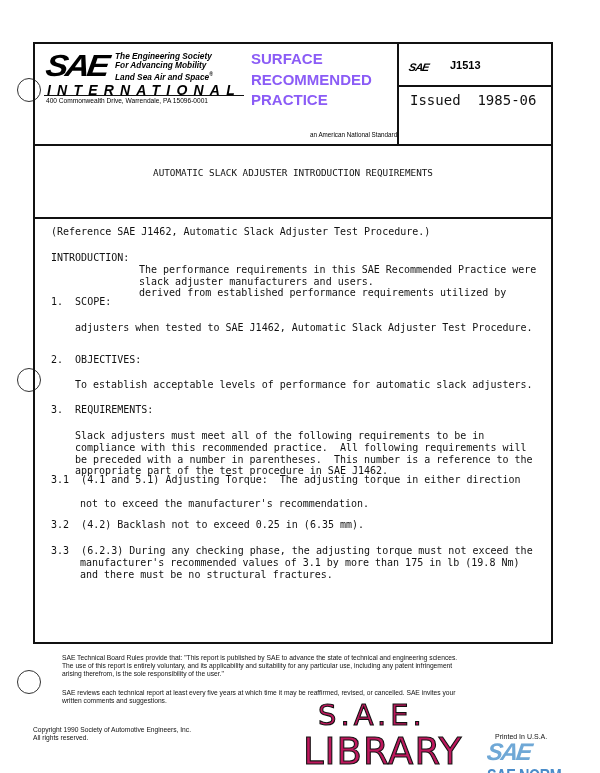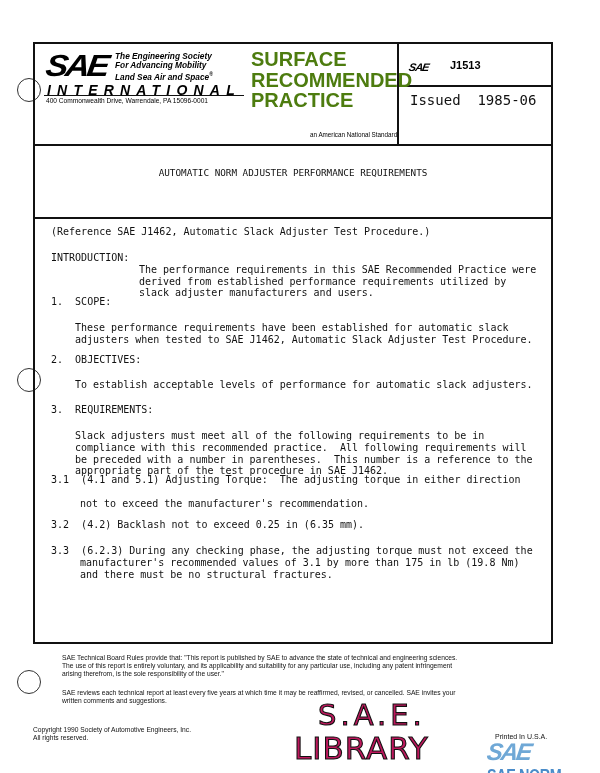--- a/index.html
+++ b/index.html
@@ -11,21 +11,21 @@
 
   .hole { position:absolute; width:24px; height:24px; border:1.2px solid #333; border-radius:50%; background:#fff; box-sizing:border-box; }
 
   .sae-logo { left:46px; top:50px; font-family:"Liberation Sans", sans-serif; font-weight:900; font-style:italic; font-size:34px; letter-spacing:-3px; color:#000; line-height:30px; transform:skewX(-8deg) scaleY(0.9); }
   .society { left:115px; top:52px; font-family:"Liberation Sans", sans-serif; font-style:italic; font-weight:bold; font-size:8.3px; line-height:9px; color:#000; }
   .society div { white-space:nowrap; }
   .intl { left:47px; top:82px; font-family:"Liberation Sans", sans-serif; font-style:italic; font-weight:bold; font-size:14px; letter-spacing:6.2px; color:#000;text-align:right; }
   .intl-rule { left:44px; top:95px; width:200px; height:1px; background:#111; }
   .address { left:46px; top:97px; font-family:"Liberation Sans", sans-serif; font-size:6.6px; color:#000; white-space:nowrap; }
 
-  .svrp { left:251px; top:49px; font-family:"Liberation Sans", sans-serif; font-weight:bold; font-size:20px; line-height:20.5px; color:#4d7c0f; }
+  .svrp { left:251px; top:49px; font-family:"Liberation Sans", sans-serif; font-weight:bold; font-size:15px; line-height:20.5px; color:#8b5cf6; }
   .svrp div { white-space:nowrap; }
   .ans { left:310px; top:131px; font-family:"Liberation Sans", sans-serif; font-size:6.3px; color:#000; white-space:nowrap; }
 
   .sae-small { left:409px; top:61px; font-family:"Liberation Sans", sans-serif; font-weight:900; font-style:italic; font-size:11px; letter-spacing:-1px; color:#000; transform:skewX(-10deg); }
   .docnum { left:450px; top:59px; font-family:"Liberation Sans", sans-serif; font-weight:bold; font-size:11px; color:#000; }
   .issued { left:410px; top:92px; font-size:14px; color:#111; white-space:pre; }
 
   .doc-title { left:35px; width:516px; top:167px; text-align:center; font-size:9.3px; color:#111; white-space:pre; }
 
   .body-text { font-size:10px; line-height:11.8px; color:#111; white-space:pre; }
@@ -66,30 +66,30 @@
   <div>SURFACE</div>
   <div>RECOMMENDED</div>
   <div>PRACTICE</div>
 </div>
 <div class="abs ans">an American National Standard</div>
 
 <div class="abs sae-small">SAE</div>
 <div class="abs docnum">J1513</div>
 <div class="abs issued"><span>Issued</span>  <span>1985-06</span></div>
 
-<div class="abs doc-title">AUTOMATIC NORM ADJUSTER PERFORMANCE REQUIREMENTS</div>
+<div class="abs doc-title">AUTOMATIC SLACK ADJUSTER INTRODUCTION REQUIREMENTS</div>
 
 <div class="abs body-text" style="left:51px; top:226px;">(Reference SAE J1462, Automatic Slack Adjuster Test Procedure.)</div>
 
 <div class="abs body-text" style="left:51px; top:252px;"><span class="u">INTRODUCTION</span><span>:</span></div>
 <div class="abs body-text" style="left:139px; top:252px;">
-<div>The performance requirements in this SAE Recommended Practice were</div><div>derived from established performance requirements utilized by</div><div>slack adjuster manufacturers and users.</div></div>
+<div>The performance requirements in this SAE Recommended Practice were</div><div>slack adjuster manufacturers and users.</div><div>derived from established performance requirements utilized by</div></div>
 
 <div class="abs body-text" style="left:51px; top:296px;"><span>1.</span>  <span class="u">SCOPE</span>:</div>
-<div class="abs body-text" style="left:75px; top:322px;"><div>These performance requirements have been established for automatic slack</div><div>adjusters when tested to SAE J1462, Automatic Slack Adjuster Test Procedure.</div></div>
+<div class="abs body-text" style="left:75px; top:322px;"><div>adjusters when tested to SAE J1462, Automatic Slack Adjuster Test Procedure.</div></div>
 
 <div class="abs body-text" style="left:51px; top:354px;"><span>2.</span>  <span class="u">OBJECTIVES</span>:</div>
 <div class="abs body-text" style="left:75px; top:379px;"><div>To establish acceptable levels of performance for automatic slack adjusters.</div></div>
 
 <div class="abs body-text" style="left:51px; top:404px;"><span>3.</span>  <span class="u">REQUIREMENTS</span>:</div>
 <div class="abs body-text" style="left:75px; top:430px;"><div>Slack adjusters must meet all of the following requirements to be in</div><div>compliance with this recommended practice.  All following requirements will</div><div>be preceded with a number in parentheses.  This number is a reference to the</div><div>appropriate part of the test procedure in SAE J1462.</div></div>
 
 <div class="abs body-text" style="left:51px; top:474px;"><span>3.1</span>  <span class="u">(4.1 and 5.1) Adjusting Torque</span><span>:  The adjusting torque in either direction</span></div>
 <div class="abs body-text" style="left:80px; top:498px;"><div>not to exceed the manufacturer's recommendation.</div></div>
 
@@ -106,20 +106,20 @@
 <div class="abs footer-text" style="left:62px; top:689px;">
   <div>SAE reviews each technical report at least every five years at which time it may be reaffirmed, revised, or cancelled. SAE invites your</div>
   <div>written comments and suggestions.</div>
 </div>
 <div class="abs footer-text" style="left:33px; top:726px;">
   <div>Copyright 1990 Society of Automotive Engineers, Inc.</div>
   <div>All rights reserved.</div>
 </div>
 
 <div class="abs library" style="left:318px; top:698px; font-size:29px; letter-spacing:4px;">S.A.E.</div>
-<div class="abs library" style="left:294px; top:730px; font-size:31px; letter-spacing:1px;">LIBRARY</div>
+<div class="abs library" style="left:303px; top:730px; font-size:37px; letter-spacing:1px;">LIBRARY</div>
 
 <div class="abs footer-text" style="left:495px; top:733px; font-size:7px;">Printed In U.S.A.</div>
 <div class="abs norm-logo">
   <span class="norm-sae">SAE</span>
   <span class="norm-word">SAE NORM</span>
   
 </div>
 
 </body></html>

